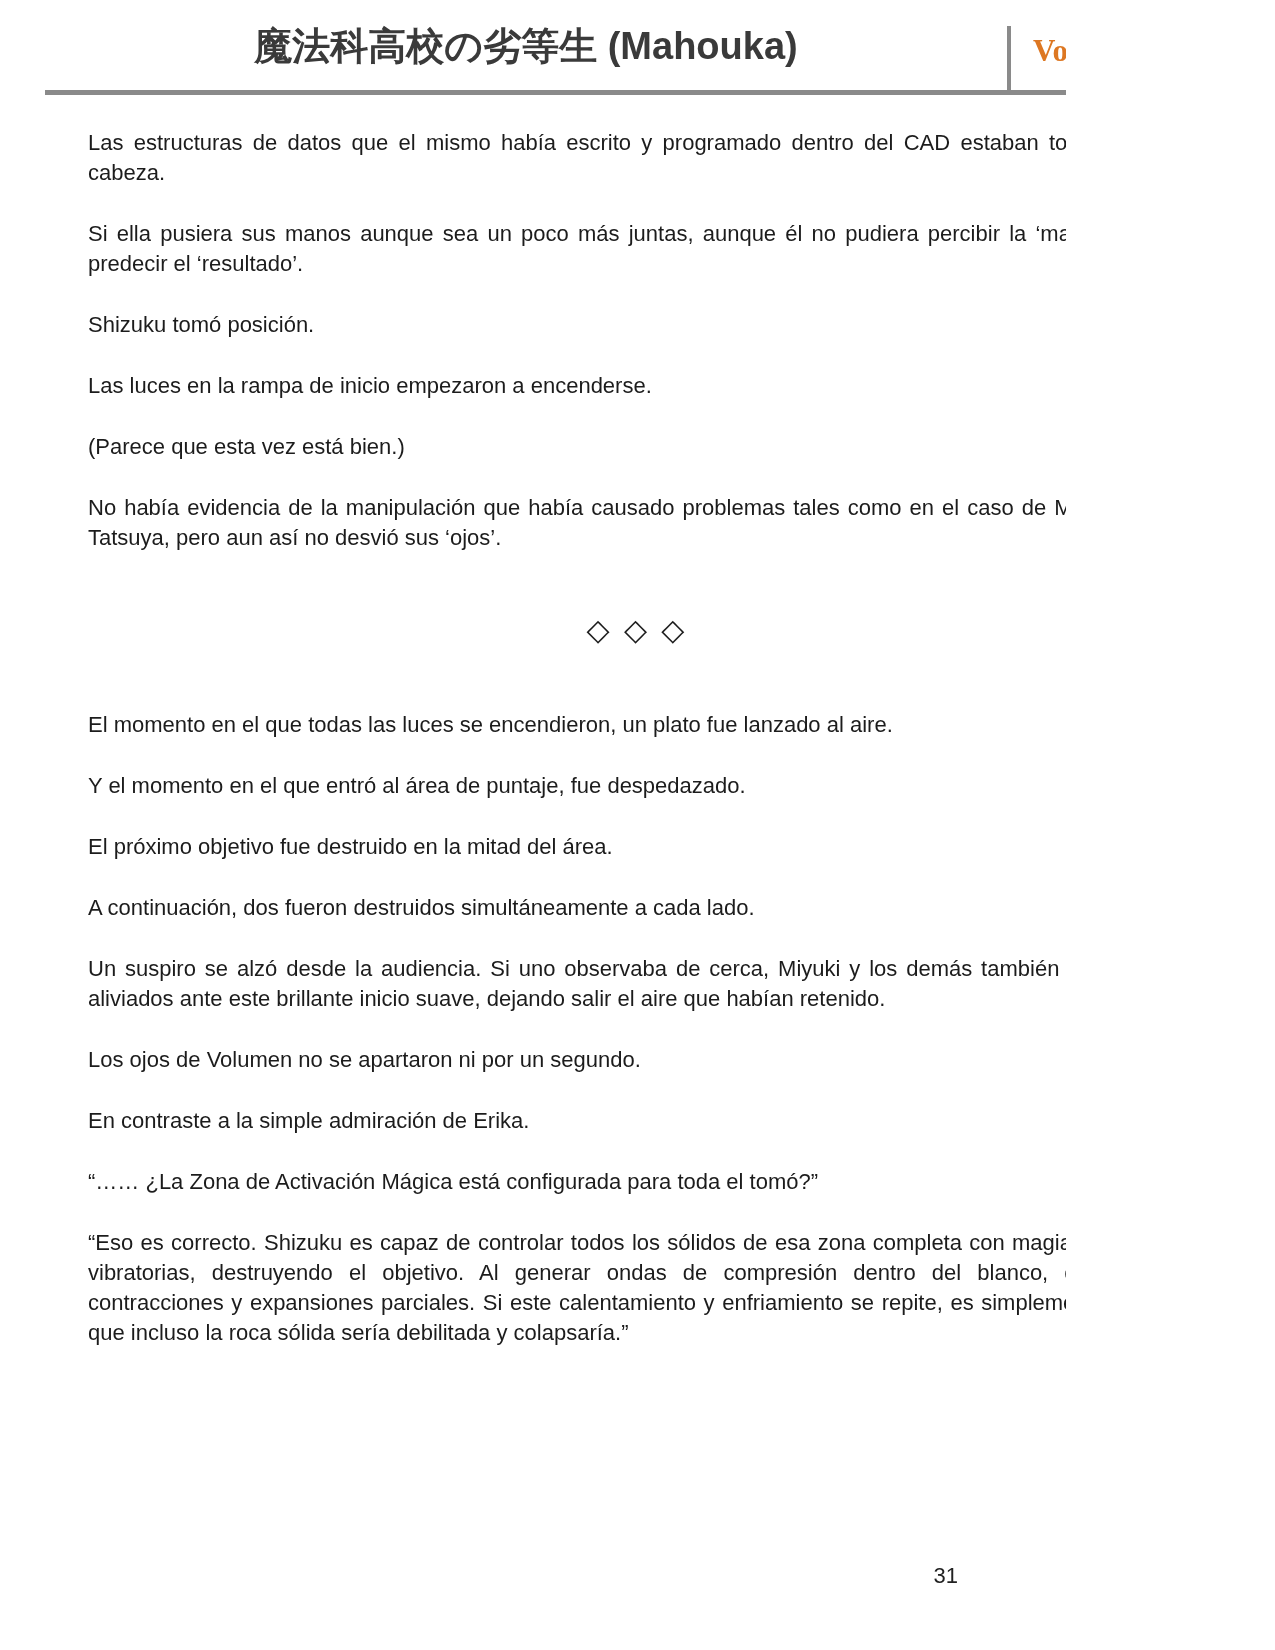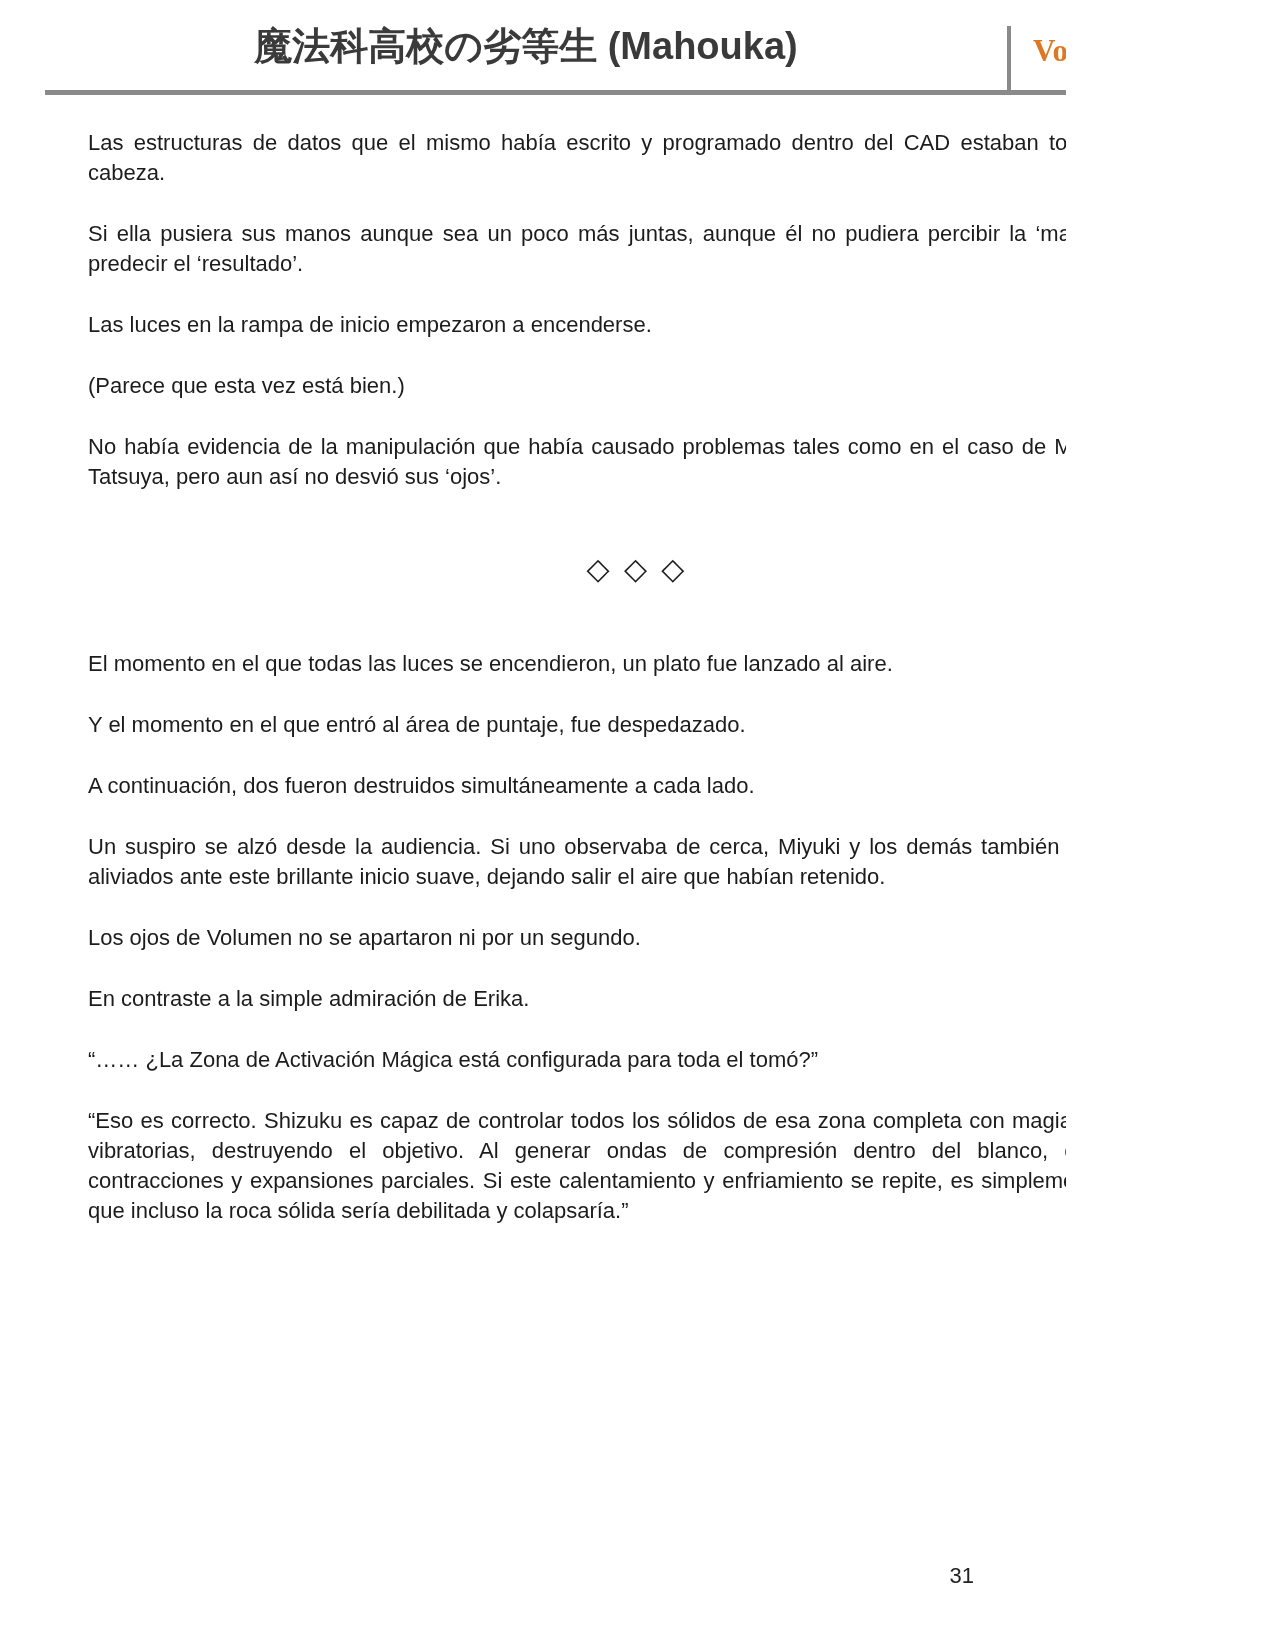--- a/index.html
+++ b/index.html
@@ -69,21 +69,21 @@
     text-align: center;
     font-size: 30px;
     line-height: 30px;
     color: #1c1c1c;
     word-spacing: 6px;
   }
   
   .page-number {
     position: absolute;
     top: 1563px;
-    right: 92px;
+    right: 108px;
     font-size: 22px;
     line-height: 26px;
     color: #222222;
     font-family: "Liberation Sans", sans-serif;
   }
 </style>
 </head>
 <body>
 
 <div class="page">
@@ -91,28 +91,30 @@
   <header class="header">
     <div class="header-title">魔法科高校の劣等生 (Mahouka)</div>
     <div class="header-volume">
       <span>Volumen 7</span>
     </div>
   </header>
 
   <main class="content">
     <p>Las estructuras de datos que el mismo había escrito y programado dentro del CAD estaban todas en su cabeza.</p>
     <p>Si ella pusiera sus manos aunque sea un poco más juntas, aunque él no pudiera percibir la ‘mano’ podría predecir el ‘resultado’.</p>
+    <p>Shizuku tomó posición.</p>
     <p>Las luces en la rampa de inicio empezaron a encenderse.</p>
     <p>(Parece que esta vez está bien.)</p>
     <p>No había evidencia de la manipulación que había causado problemas tales como en el caso de Mari, pensó Tatsuya, pero aun así no desvió sus ‘ojos’.</p>
 
     <div class="divider">◇ ◇ ◇</div>
 
     <p>El momento en el que todas las luces se encendieron, un plato fue lanzado al aire.</p>
     <p>Y el momento en el que entró al área de puntaje, fue despedazado.</p>
+    <p>El próximo objetivo fue destruido en la mitad del área.</p>
     <p>A continuación, dos fueron destruidos simultáneamente a cada lado.</p>
     <p>Un suspiro se alzó desde la audiencia. Si uno observaba de cerca, Miyuki y los demás también suspiraron aliviados ante este brillante inicio suave, dejando salir el aire que habían retenido.</p>
     <p>Los ojos de Volumen no se apartaron ni por un segundo.</p>
     <p>En contraste a la simple admiración de Erika.</p>
     <p>“…… ¿La Zona de Activación Mágica está configurada para toda el tomó?”</p>
     <p>“Eso es correcto. Shizuku es capaz de controlar todos los sólidos de esa zona completa con magia de ondas vibratorias, destruyendo el objetivo. Al generar ondas de compresión dentro del blanco, ésta sufre contracciones y expansiones parciales. Si este calentamiento y enfriamiento se repite, es simplemente lógico que incluso la roca sólida sería debilitada y colapsaría.”</p>
   </main>
 
   <span class="page-number">31</span>
 

